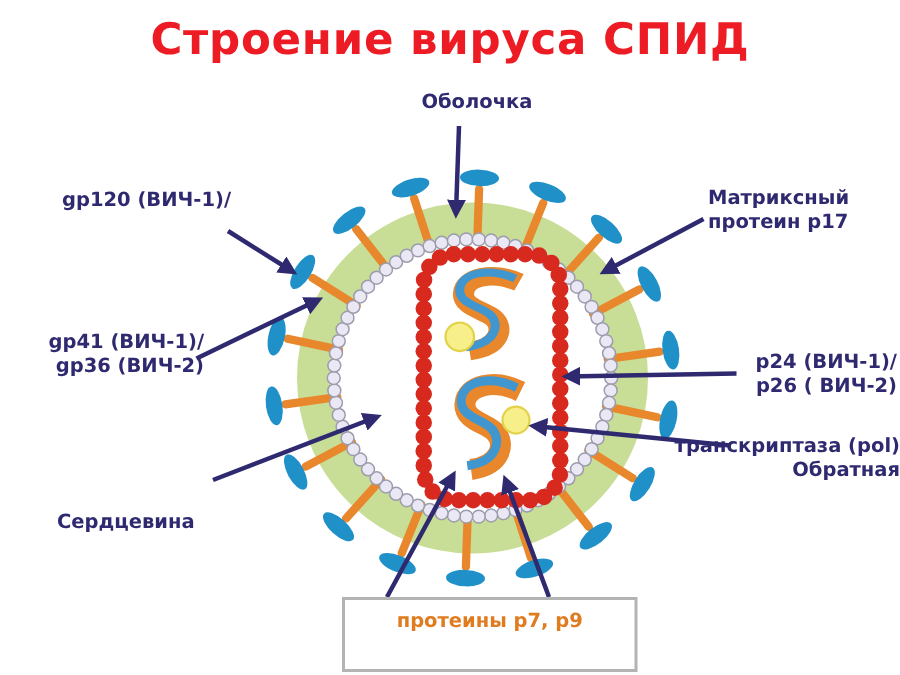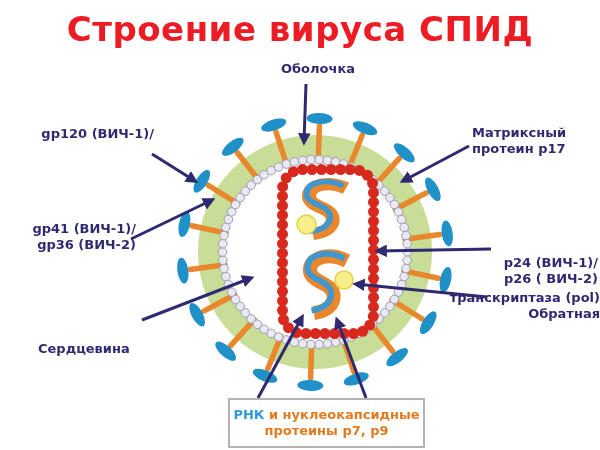--- a/index.html
+++ b/index.html
@@ -1,19 +1,19 @@
 <!DOCTYPE html>
 <html style="--title-red: #ed1c24; --label-navy: #2f2a70; --envelope-green: #c8dd96; --spike-head-blue: #2090c8; --spike-stalk-orange: #e8872b; --matrix-bead-fill: #eae8f4; --matrix-bead-stroke: #9c9cad; --capsid-red: #d8291f; --rna-orange: #e8872b; --rna-blue: #4096ce; --enzyme-yellow-fill: #f7ef8a; --enzyme-yellow-stroke: #e3d24b; --rna-text-blue: #2e9bd6; --rna-text-orange: #e07b1f; --box-border: #b3b3b3;"><head>
 <meta charset="utf-8">
 <style>
   html,body{margin:0;padding:0;background:#fff;}
   .stage{position:relative;width:600px;height:450px;background:#fff;overflow:hidden;
          font-family:"DejaVu Sans","Liberation Sans",sans-serif;}
   .title{position:absolute;top:9px;left:0;width:100%;text-align:center;
-         font-size:34px;font-weight:bold;color:var(--title-red);letter-spacing:.5px;}
+         font-size:29px;font-weight:bold;color:var(--title-red);letter-spacing:.5px;}
   .lbl{position:absolute;font-size:13px;font-weight:bold;color:var(--label-navy);
        line-height:15.5px;white-space:nowrap;}
   .lbl.center{text-align:right;}
   .lbl.left{text-align:left;}
   svg.dg{position:absolute;left:0;top:0;}
   .arrow{stroke:var(--label-navy);stroke-width:3;fill:none;}
   .rna-box{position:absolute;left:228px;top:398px;width:197px;height:50px;
            border:2px solid var(--box-border);background:#fff;box-sizing:border-box;
            text-align:center;font-size:13px;font-weight:bold;line-height:16px;padding-top:7px;}
   .rna-blue{color:var(--rna-text-blue);}
@@ -242,28 +242,27 @@
 
   <div class="lbl" style="left:38px;top:309px;margin-top:32px;">
     <div>Сердцевина</div>
   </div>
 
   <div class="lbl left" style="left:472px;top:125px;width:124px;">
     <div>Матриксный</div>
     <div>протеин p17</div>
   </div>
 
-  <div class="lbl center" style="left:488px;top:234px;width:110px;margin-top:21px;">
+  <div class="lbl center" style="left:488px;top:234px;width:110px;">
     <div>p24 (ВИЧ-1)/</div>
     <div>p26 ( ВИЧ-2)</div>
   </div>
 
   <div class="lbl center" style="left:448px;top:290px;width:152px;">
     <div>транскриптаза (pol)</div>
     <div>Обратная</div>
   </div>
 
   <div class="rna-box">
-    <div><span class="rna-blue">РНК</span><span class="rna-orange"> и нуклеокапсидные</span></div>
     <div class="rna-orange">протеины p7, p9</div>
   </div>
 
 </div>
 
 </body></html>

